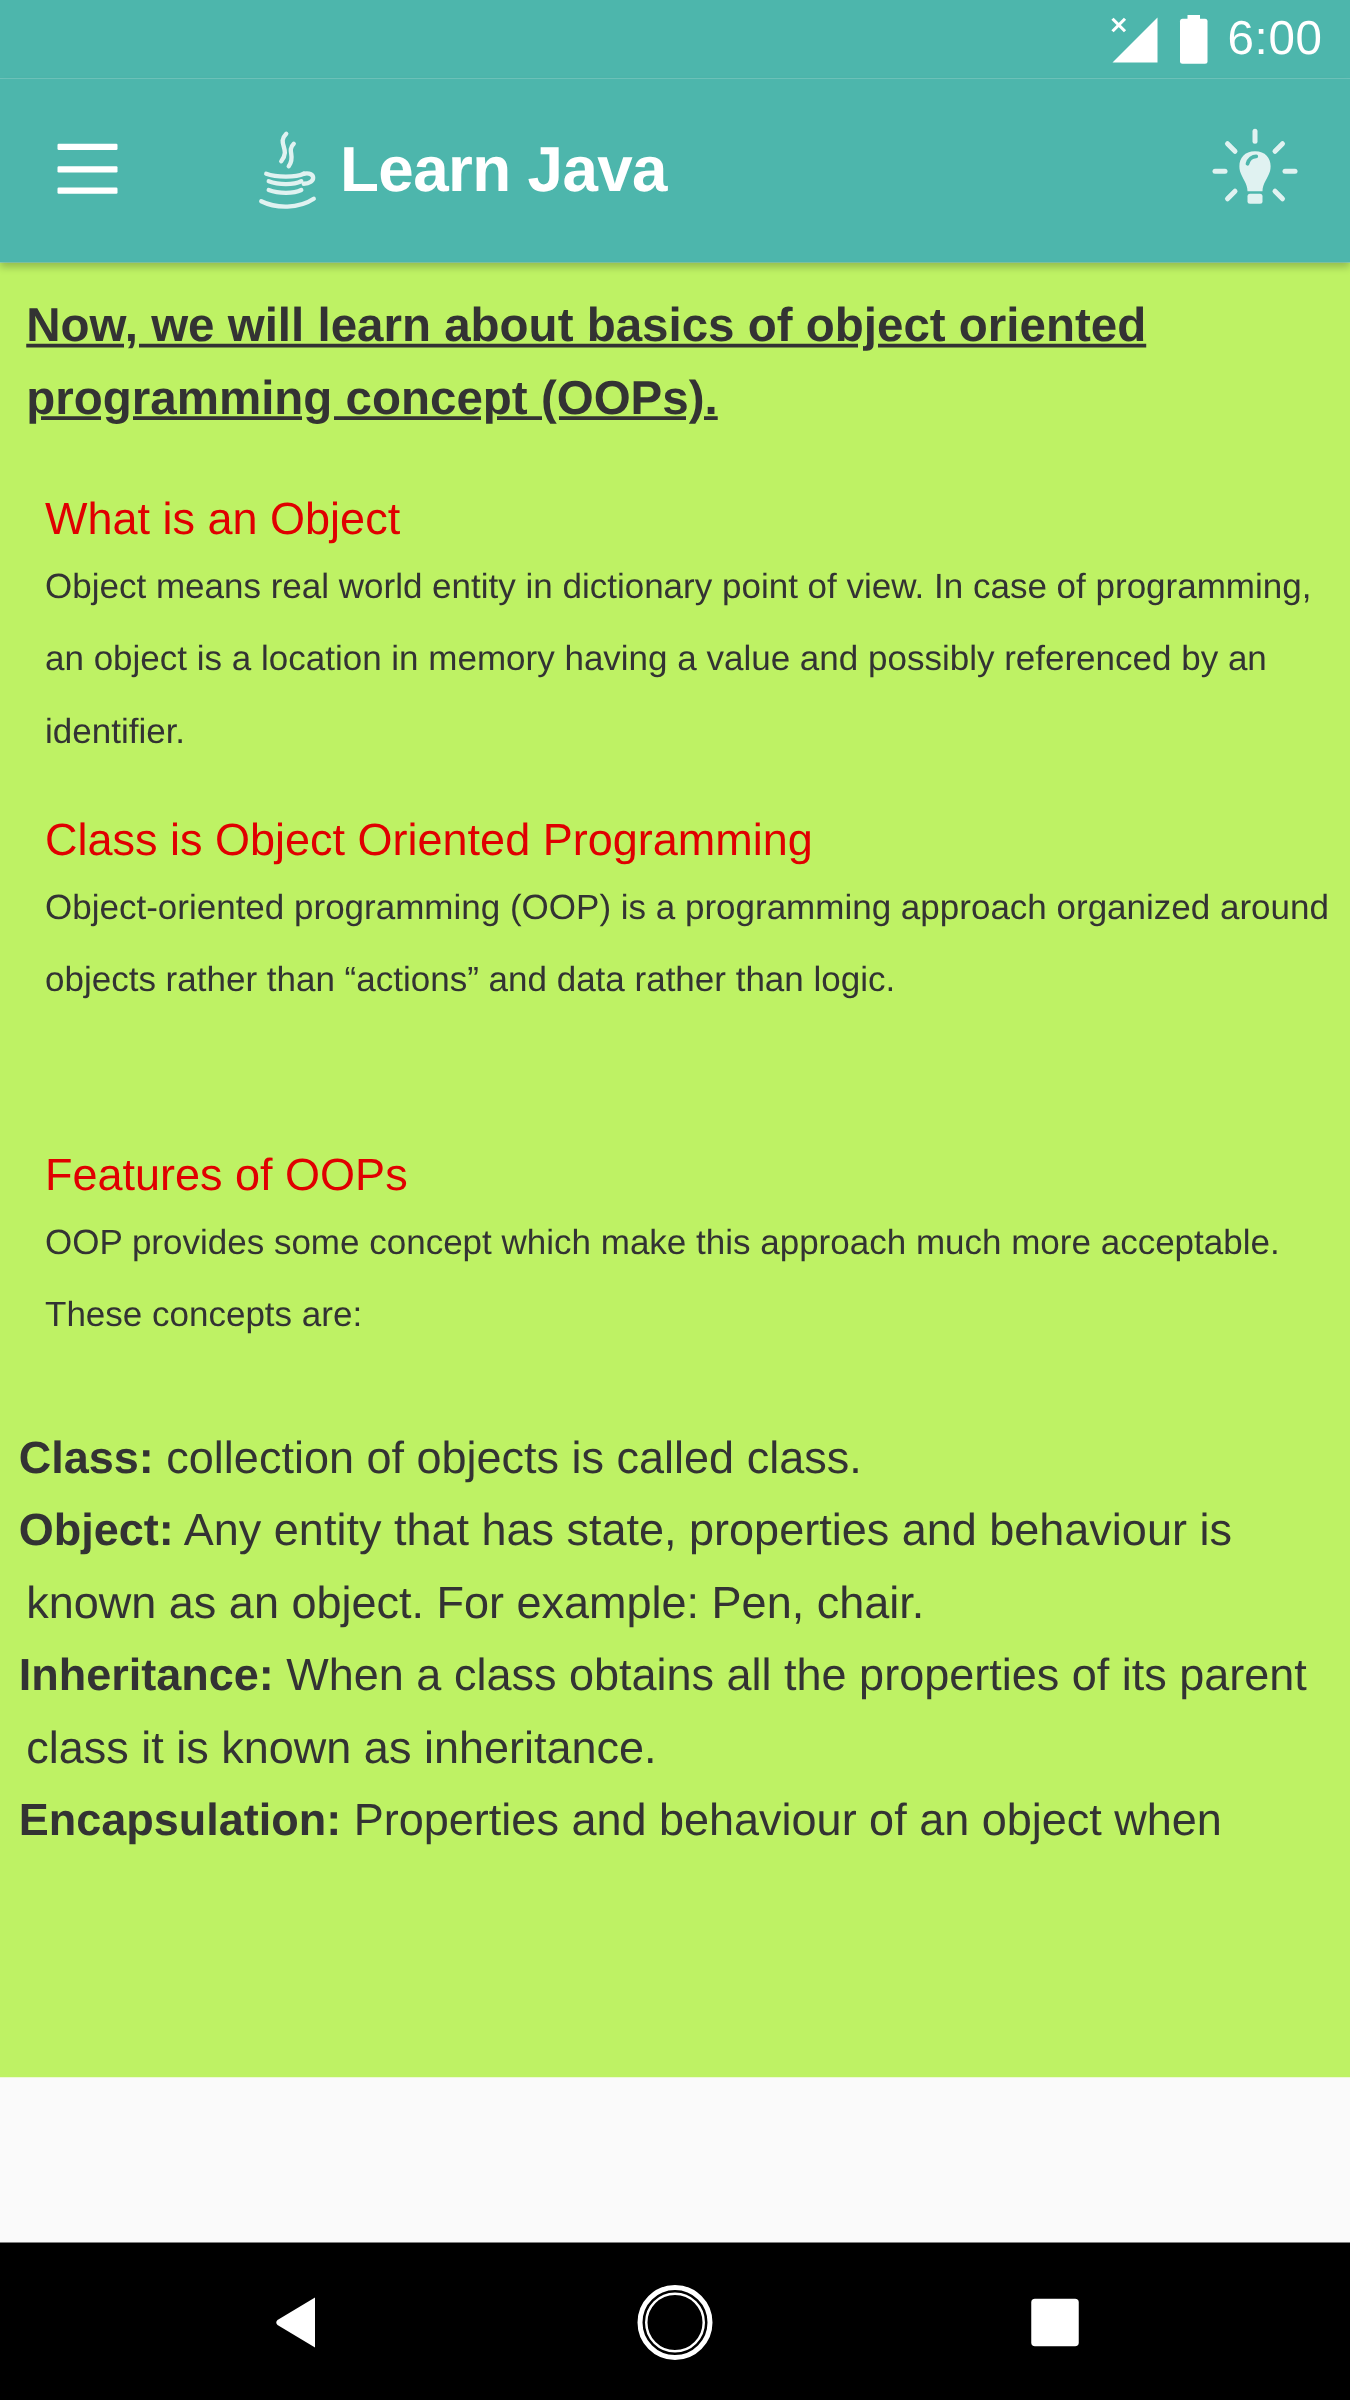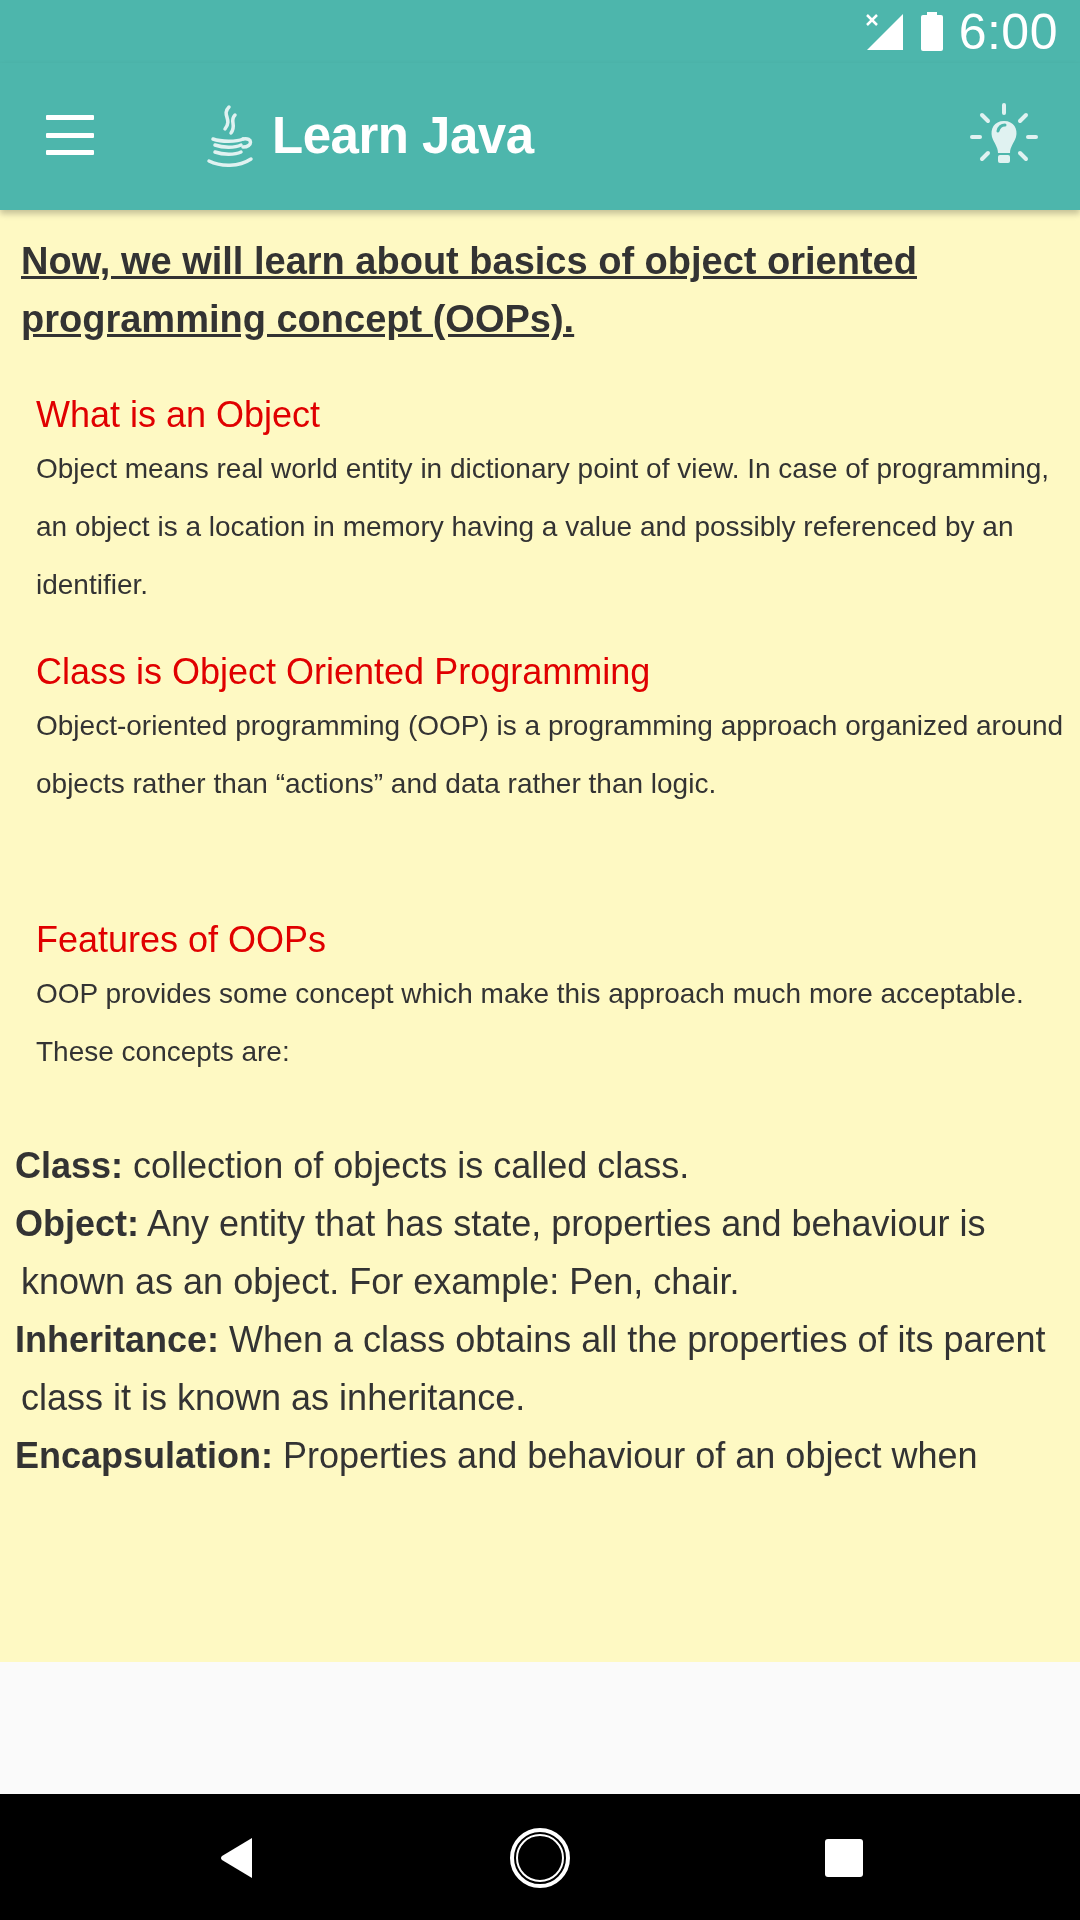--- a/index.html
+++ b/index.html
@@ -5,38 +5,38 @@
   * { box-sizing: border-box; margin: 0; padding: 0; }
   html, body { width: 1080px; height: 1920px; overflow: hidden; background: #ffffff; }
   body { font-family: "Liberation Sans", sans-serif; position: relative; }
 
   .status-bar {
     position: absolute; left: 0; top: 0; width: 1080px; height: 63px;
     background: #4db6ac; color: #fff;
     display: flex; align-items: center; justify-content: flex-end;
     padding-right: 22px; gap: 14px;
   }
-  .status-bar .time { font-size: 50px; font-family: "Liberation Sans", sans-serif; letter-spacing: 0.5px; }
+  .status-bar .time { font-size: 38px; font-family: "Liberation Sans", sans-serif; letter-spacing: 0.5px; }
   .status-bar .icon { display: inline-flex; align-items: center; }
 
   .app-bar {
     position: absolute; left: 0; top: 63px; width: 1080px; height: 147px;
     background: #4db6ac; color: #fff;
     box-shadow: 0 4px 6px rgba(0,0,0,0.22);
     z-index: 2;
   }
   .app-bar .menu-btn { position: absolute; left: 40px; top: 46px; width: 60px; height: 52px; display:flex; flex-direction:column; justify-content:space-between; padding: 6px 6px; }
   .app-bar .menu-btn span { display:block; height: 5px; background:#fff; border-radius:1px; }
   .app-bar .logo { position: absolute; left: 203px; top: 40px; width: 54px; height: 68px; }
   .app-bar .title { position: absolute; left: 272px; top: 43px; font-size: 51px; font-weight: bold; color: #fff; letter-spacing: -0.5px; }
   .app-bar .bulb-btn { position: absolute; left: 968px; top: 38px; width: 72px; height: 72px; }
 
   .content {
     position: absolute; left: 0; top: 210px; width: 1080px; height: 1452px;
-    background: #fef9c3; overflow: hidden; color: #333333;
+    background: #bef264; overflow: hidden; color: #333333;
   }
   .intro {
     position: absolute; left: 21px; top: 22px; width: 1040px;
     font-size: 38px; font-weight: bold; text-decoration: underline;
     line-height: 58px; color: #333;
   }
   .section { position: absolute; left: 21px; width: 1050px; margin-left: 15px; }
   .section h2 { font-size: 36px; font-weight: normal; color: #e00000; line-height: 46px; }
   .section p { font-size: 28px; line-height: 58px; color: #333; margin-top: 2px; }
 

